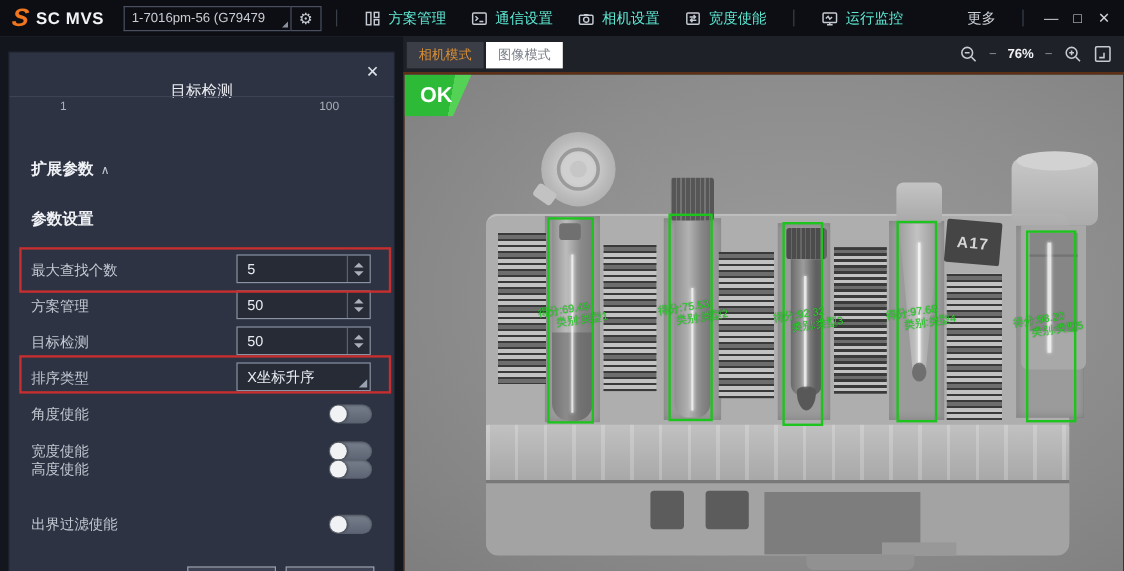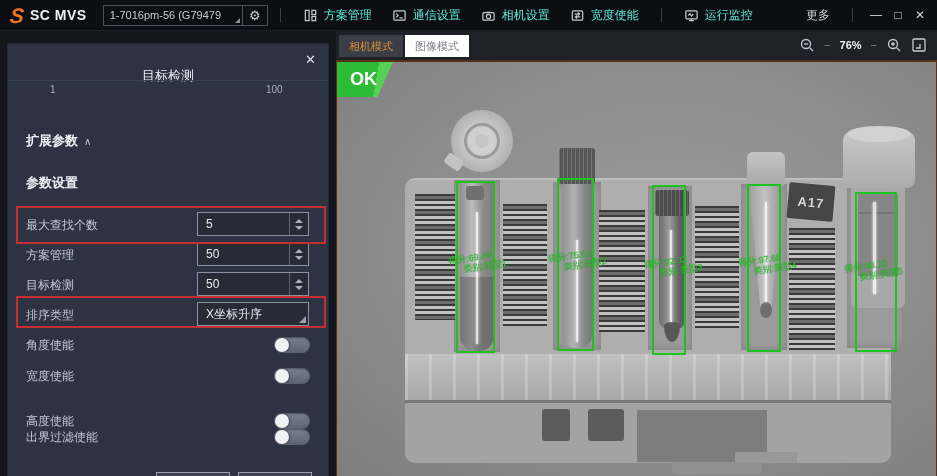--- a/index.html
+++ b/index.html
@@ -254,21 +254,21 @@
       <div class="toggle">
           <i class="knob"></i>
         </div>
     </div>
     <div class="prow" style="top:319px;">
       <span class="plabel">宽度使能</span>
       <div class="toggle">
           <i class="knob"></i>
         </div>
     </div>
-    <div class="prow" style="top:364px;padding-left:24px;">
+    <div class="prow" style="top:334px;padding-left:24px;">
       <span class="plabel">高度使能</span>
       <div class="toggle">
           <i class="knob"></i>
         </div>
     </div>
     <div class="prow" style="top:380px;">
       <span class="plabel">出界过滤使能</span>
       <div class="toggle">
           <i class="knob"></i>
         </div>

